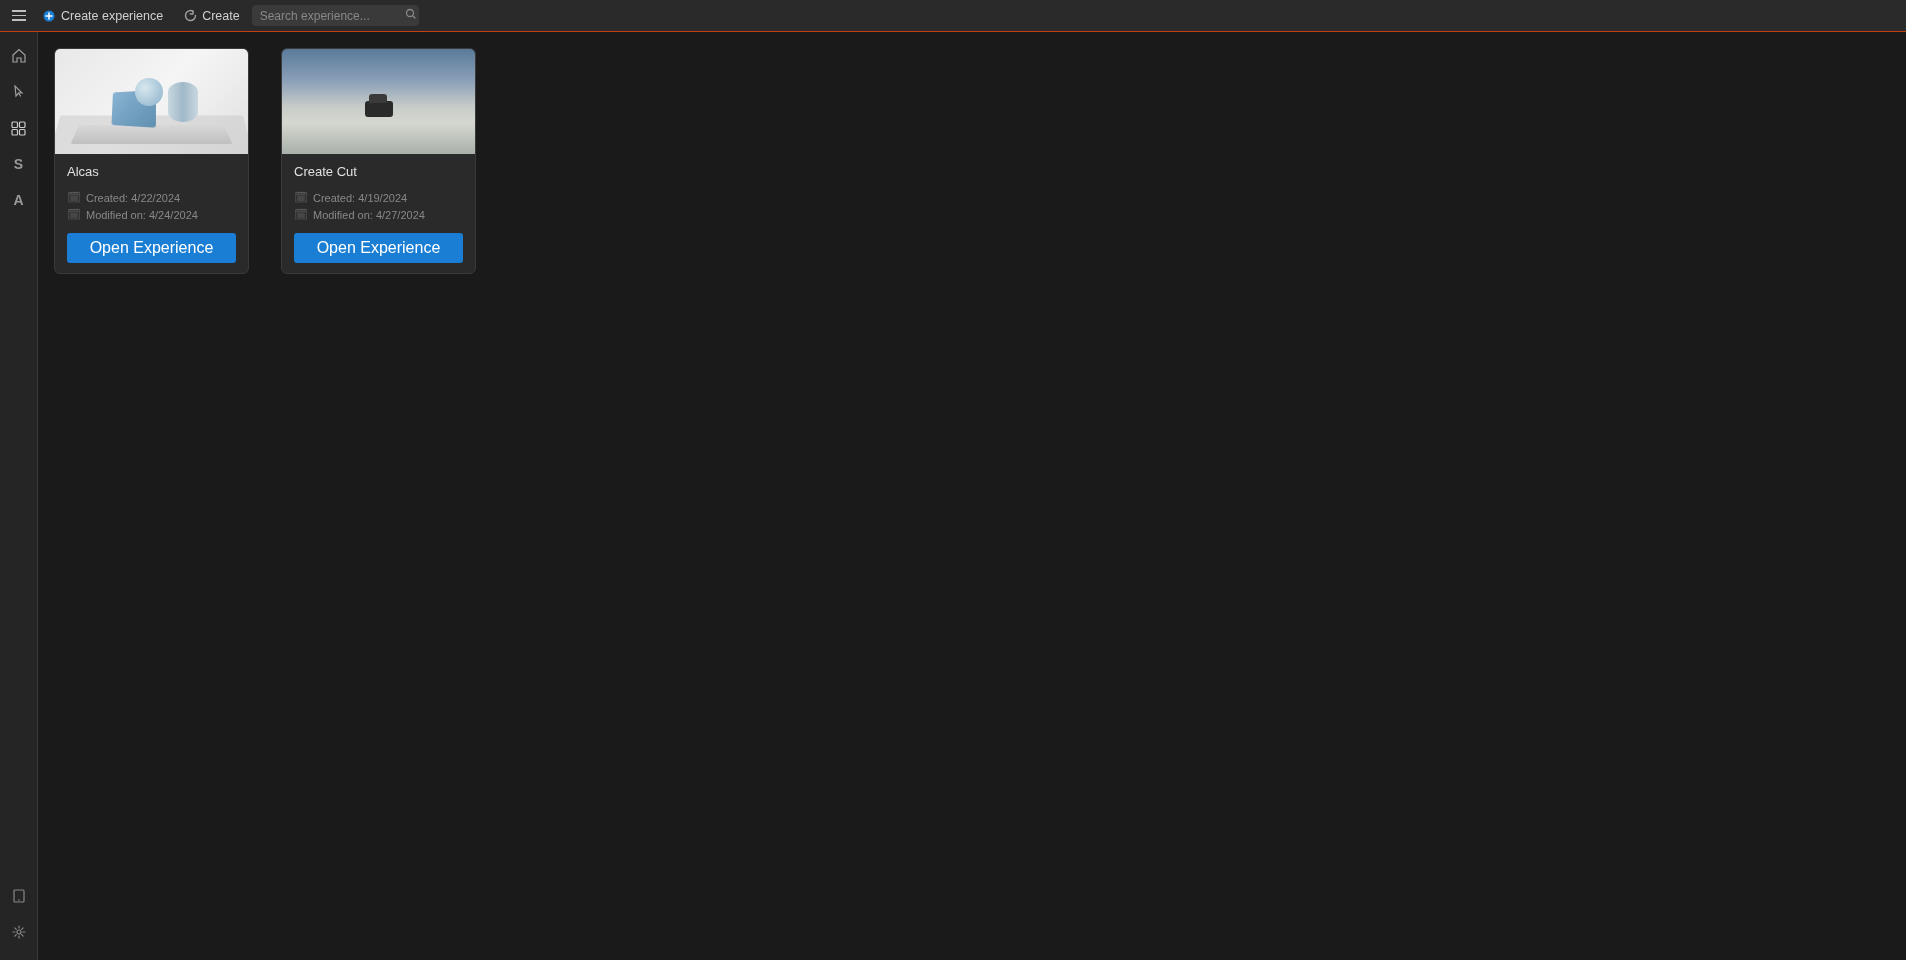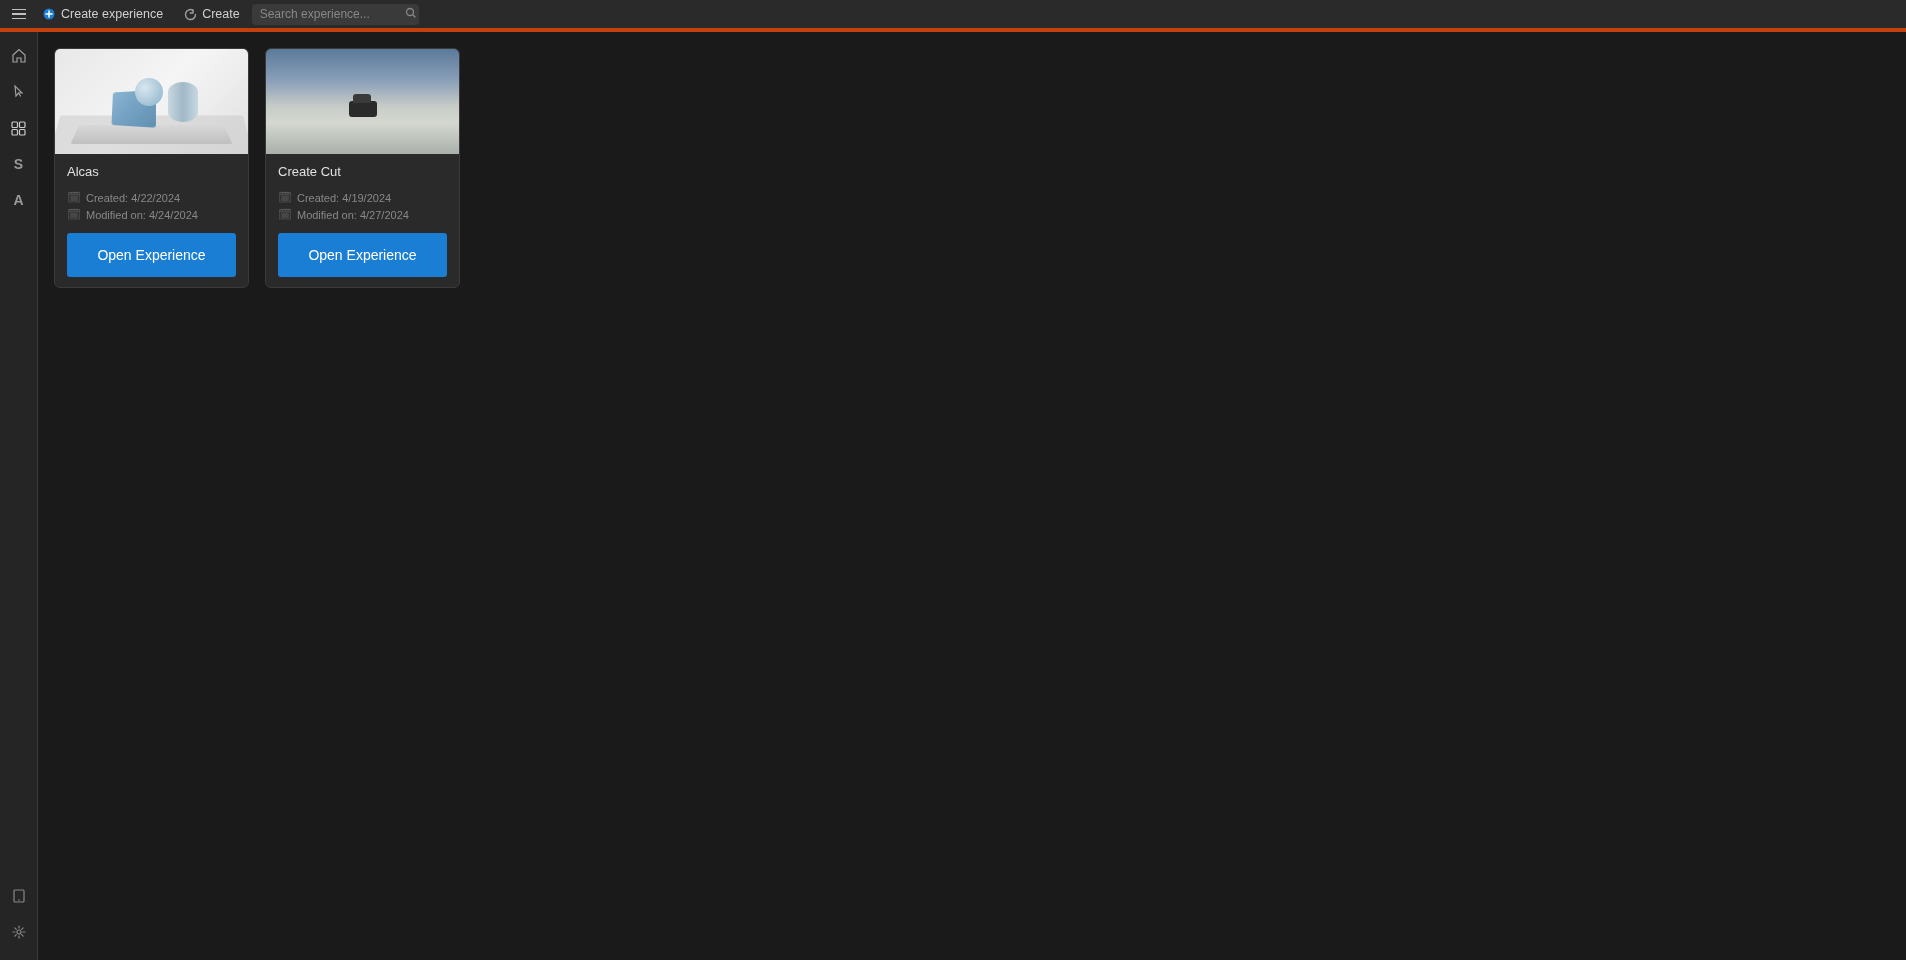--- a/index.html
+++ b/index.html
@@ -16,21 +16,21 @@
     }
 
     
     #topbar {
       display: flex;
       align-items: center;
       background: #2a2a2a;
       height: 32px;
       padding: 0 8px;
       gap: 4px;
-      border-bottom: 4px solid #c2410c;
+      border-bottom: 1px solid #c2410c;
       flex-shrink: 0;
     }
     .topbar-btn {
       display: flex;
       align-items: center;
       gap: 5px;
       padding: 4px 8px;
       border-radius: 4px;
       cursor: pointer;
       color: #d0d0d0;
@@ -110,21 +110,21 @@
       flex: 1;
       background: #1a1a1a;
       padding: 16px;
       overflow-y: auto;
     }
 
     
     #cards-grid {
       display: flex;
       flex-wrap: wrap;
-      gap: 16px;
+      gap: 32px;
     }
 
     
     .experience-card {
       background: #2a2a2a;
       border-radius: 6px;
       width: 195px;
       overflow: hidden;
       cursor: pointer;
       border: 1px solid #3a3a3a;
@@ -251,26 +251,26 @@
       display: flex;
       align-items: center;
       gap: 5px;
     }
     .meta-icon {
       font-size: 11px;
       color: #666;
     }
     .open-btn {
       width: 100%;
-      padding: 14px 0;
+      padding: 6px 0;
       background: #1a7fd4;
       border: none;
       border-radius: 3px;
       color: #fff;
-      font-size: 14px;
+      font-size: 16px;
       cursor: pointer;
       text-align: center;
     }
   </style>
 </head>
 <body>
 
 <div id="topbar">
   <div class="hamburger-icon">
     <span></span>

